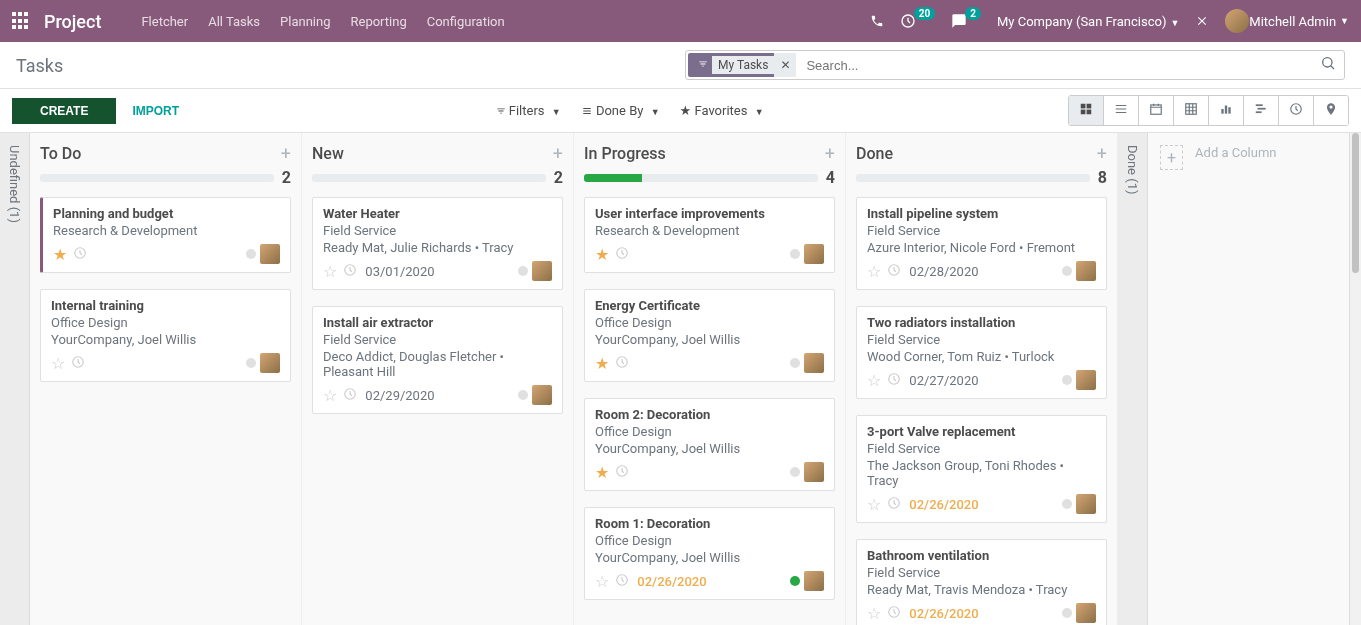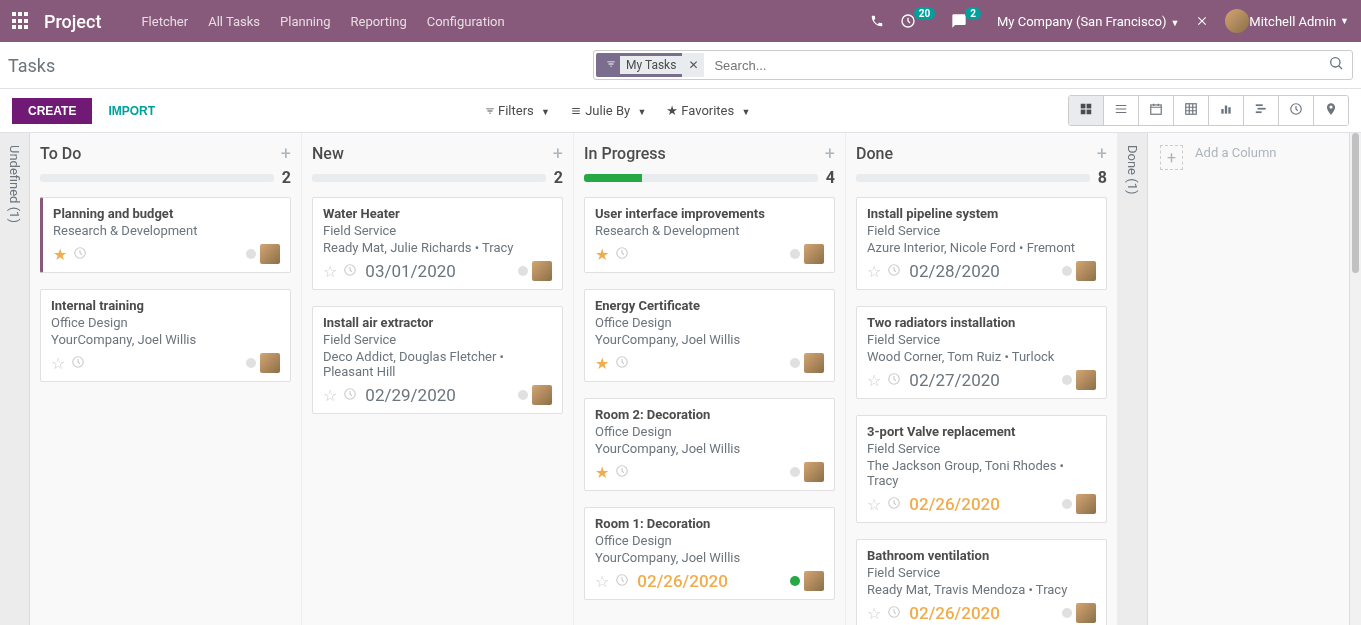--- a/index.html
+++ b/index.html
@@ -14,33 +14,33 @@
 .navbar .menu a { color: #e8dce3; cursor: pointer; font-size: 13px; }
 .navbar .right { margin-left: auto; display: flex; align-items: center; gap: 16px; }
 .navbar .icon-btn { position: relative; cursor: pointer; display: flex; align-items: flex-start; }
 .navbar .badge { background: #00a09d; color: #fff; font-size: 10px; font-weight: bold; padding: 1px 5px; border-radius: 8px; margin-left: -2px; position: relative; top: -6px; }
 .navbar .company { cursor: pointer; font-size: 13px; }
 .navbar .user { display: flex; align-items: center; cursor: pointer; }
 .navbar .avatar-sm { width: 24px; height: 24px; border-radius: 50%; background: linear-gradient(135deg, #d4a574, #8b6f47); }
 .caret { font-size: 9px; margin-left: 4px; }
 
 
-.controlbar { background: #fff; border-bottom: 1px solid #dee2e6; padding: 8px 8px; display: flex; align-items: center; }
+.controlbar { background: #fff; border-bottom: 1px solid #dee2e6; padding: 8px 16px; display: flex; align-items: center; }
 .breadcrumb { font-size: 18px; color: #6c757d; }
-.search-wrap { margin-left: auto; display: flex; align-items: center; border: 1px solid #ccc; border-radius: 3px; background: #fff; height: 30px; width: 760px; }
+.search-wrap { margin-left: auto; display: flex; align-items: center; border: 1px solid #ccc; border-radius: 3px; background: #fff; height: 30px; width: 660px; }
 .search-facet { background: #7b6d8d; color: #fff; display: flex; align-items: center; padding: 0 0 0 6px; font-size: 12px; margin: 2px; border-radius: 2px; height: 24px; }
 .search-facet .facet-icon { color: #fff; padding: 0 4px; }
 .search-facet .facet-text { background: #e9ecef; color: #4c4c4c; padding: 2px 6px; }
 .search-facet .facet-close { padding: 0 6px; cursor: pointer; color: #555; background: #e9ecef; height: 100%; display: flex; align-items: center; }
 .search-input { border: none; outline: none; flex: 1; padding: 4px 8px; font-size: 13px; }
 .search-icon { padding: 0 8px; color: #6c757d; cursor: pointer; font-size: 16px; }
 
 
 .actionbar { background: #fff; border-bottom: 1px solid #dee2e6; padding: 8px 12px; display: flex; align-items: center; height: 44px; }
-.btn-create { background: #701a75; color: #fff; border: none; padding: 6px 16px; font-weight: bold; font-size: 12px; cursor: pointer; }
+.btn-create { background: #14532d; color: #fff; border: none; padding: 6px 28px; font-weight: bold; font-size: 12px; cursor: pointer; }
 .btn-import { color: #00a09d; background: none; border: none; padding: 6px 12px; font-weight: bold; font-size: 12px; cursor: pointer; margin-left: 4px; }
 .toolbar-center { margin-left: auto; display: flex; gap: 20px; }
 .toolbar-center .tb-item { cursor: pointer; color: #4c4c4c; font-size: 13px; }
 .view-switcher { margin-left: auto; display: flex; border: 1px solid #ccc; border-radius: 3px; overflow: hidden; }
 .view-switcher button { background: #fff; border: none; border-right: 1px solid #ccc; padding: 6px 10px; cursor: pointer; font-size: 14px; color: #6c757d; }
 .view-switcher button:last-child { border-right: none; }
 .view-switcher button.active { background: #e9ecef; color: #4c4c4c; }
 
 
 .board { display: flex; height: calc(625px - 42px - 46px - 44px); overflow-x: auto; background: #f9f9f9; }
@@ -57,21 +57,21 @@
 .col-meta .col-progress { flex: 1; margin: 0 8px 0 0; }
 
 .card { background: #fff; border: 1px solid #e0e0e0; border-radius: 2px; padding: 8px 10px; margin-bottom: 16px; cursor: pointer; position: relative; }
 .card.accent { border-left: 3px solid #875a7b; }
 .card-title { font-weight: bold; color: #4c4c4c; margin-bottom: 2px; }
 .card-sub { color: #6c757d; font-size: 13px; margin-bottom: 2px; }
 .card-foot { display: flex; align-items: center; margin-top: 6px; }
 .star { color: #f0ad4e; font-size: 16px; margin-right: 6px; }
 .star.off { color: #ccc; }
 .clock { color: #ccc; font-size: 14px; margin-right: 8px; }
-.date { color: #6c757d; font-size: 17px; }
+.date { color: #6c757d; font-size: 13px; }
 .date.warn { color: #f0ad4e; font-weight: 500; }
 .card-foot .right-side { margin-left: auto; display: flex; align-items: center; gap: 4px; }
 .dot { width: 10px; height: 10px; border-radius: 50%; background: #e0e0e0; }
 .dot.green { background: #28a745; }
 .avatar { width: 20px; height: 20px; border-radius: 2px; background: linear-gradient(135deg, #d4a574, #8b6f47); }
 
 .add-column { width: 200px; padding: 12px; color: #adb5bd; cursor: pointer; display: flex; align-items: flex-start; gap: 12px; }
 .add-column .plus { font-size: 16px; border: 1px dashed #ccc; padding: 2px 6px; }
 .scrollbar-stub { width: 12px; background: #f1f1f1; border-left: 1px solid #ddd; position: relative; }
 .scrollbar-stub::after { content: ''; position: absolute; top: 0; left: 2px; right: 2px; height: 140px; background: #c1c1c1; border-radius: 4px; }
@@ -163,21 +163,21 @@
     <span class="tb-item">
       <svg width="10" height="10" viewBox="0 0 24 24" fill="#4c4c4c" style="vertical-align:-1px">
           <path d="M10 18h4v-2h-4v2zM3 6v2h18V6H3zm3 7h12v-2H6v2z"></path>
         </svg>
       <span>Filters</span> <span class="caret">▼</span>
     </span>
     <span class="tb-item">
       <svg width="12" height="10" viewBox="0 0 24 24" fill="#4c4c4c" style="vertical-align:-1px">
           <path d="M3 5h18v2H3zm0 6h18v2H3zm0 6h18v2H3z"></path>
         </svg>
-      <span>Julie By</span> <span class="caret">▼</span>
+      <span>Done By</span> <span class="caret">▼</span>
     </span>
     <span class="tb-item">
       ★ <span>Favorites</span> <span class="caret">▼</span>
     </span>
   </div>
   <div class="view-switcher">
     <button class="active"><svg width="14" height="14" viewBox="0 0 24 24" fill="currentColor">
           <rect x="3" y="3" width="8" height="8"></rect>
           <rect x="13" y="3" width="8" height="8"></rect>
           <rect x="3" y="13" width="8" height="8"></rect>

